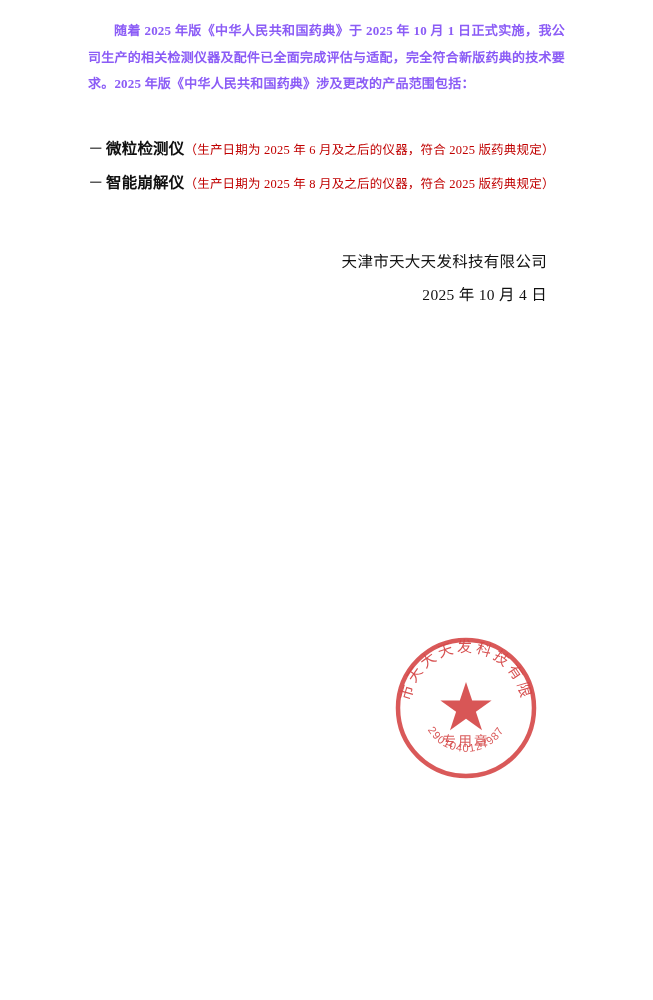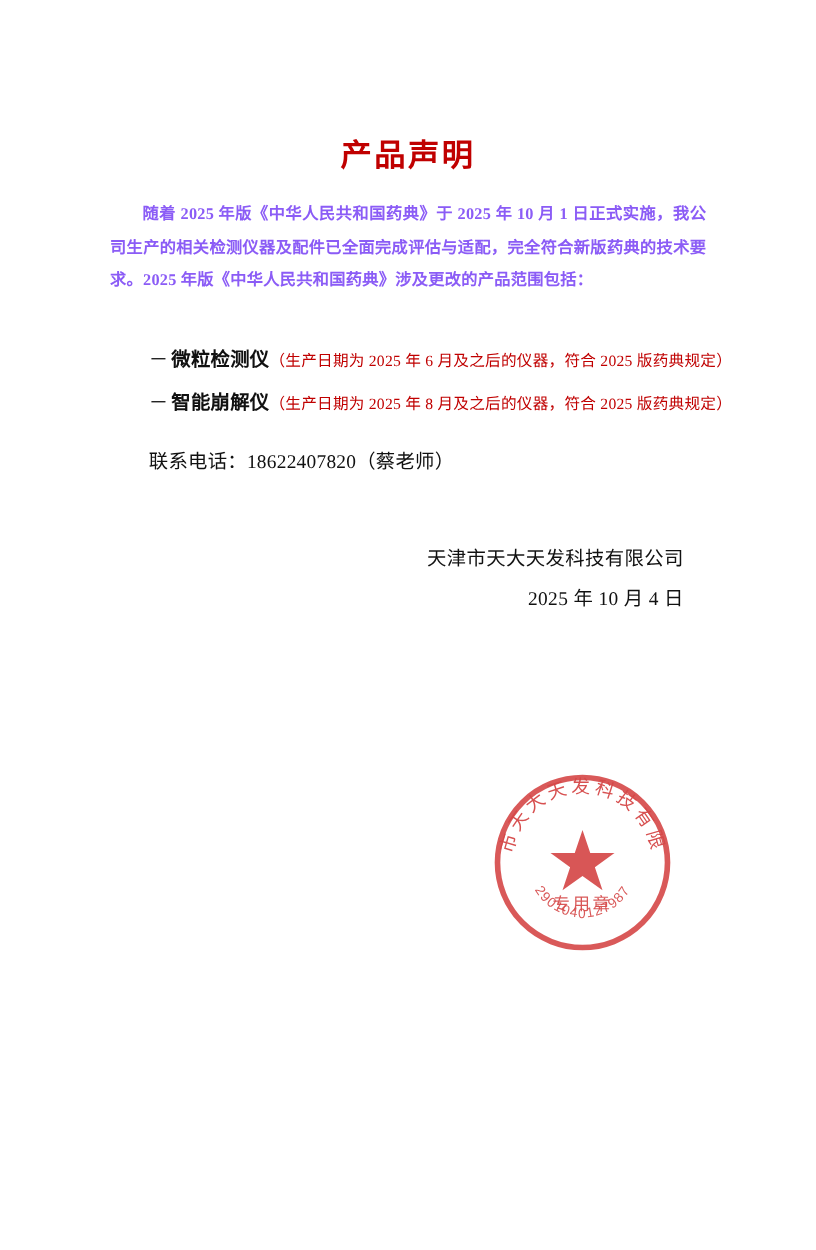--- a/index.html
+++ b/index.html
@@ -54,21 +54,20 @@
   .list-block {
     margin-top: 34px;
   }
   .list-item {
     display: block;
     font-size: 15.5px;
     line-height: 2.2;
     color: #111;
     letter-spacing: 0.2px;
     white-space: nowrap;
-    margin-left: 31px;
   }
   .list-dash {
     display: inline-block;
     width: 18px;
     color: #111;
   }
   .list-name {
     font-weight: bold;
     color: #111;
   }
@@ -117,36 +116,34 @@
     pointer-events: none;
     opacity: 0.82;
   }
   .seal svg { display: block; }
 </style>
 </head>
 <body>
 
 <div class="page">
 
-  <h1 class="doc-title">产品声明</h1>
 
 
   <p class="body-para">随着 2025 年版《中华人民共和国药典》于 2025 年 10 月 1 日正式实施，我公司生产的相关检测仪器及配件已全面完成评估与适配，完全符合新版药典的技术要求。2025 年版《中华人民共和国药典》涉及更改的产品范围包括：</p>
 
   <div class="list-block">
     <div class="list-item">
       <span class="list-dash">－</span><span class="list-name">微粒检测仪</span><span class="list-note">（生产日期为 2025 年 6 月及之后的仪器，符合 2025 版药典规定）</span>
     </div>
     <div class="list-item">
       <span class="list-dash">－</span><span class="list-name">智能崩解仪</span><span class="list-note">（生产日期为 2025 年 8 月及之后的仪器，符合 2025 版药典规定）</span>
     </div>
   </div>
 
 
-  <div class="phone-line">联系电话：18622407820（蔡老师）</div>
 
   <div class="signature-block">
     <div class="sig-company">天津市天大天发科技有限公司</div>
     <div class="sig-date">2025 年 10 月 4 日</div>
   </div>
 
   <div class="seal">
     <svg width="156" height="156" viewBox="0 0 156 156" xmlns="http://www.w3.org/2000/svg">
       <defs>
         <path id="sealArcTop" d="M 22,78 A 56,56 0 0 1 134,78" fill="none"></path>

